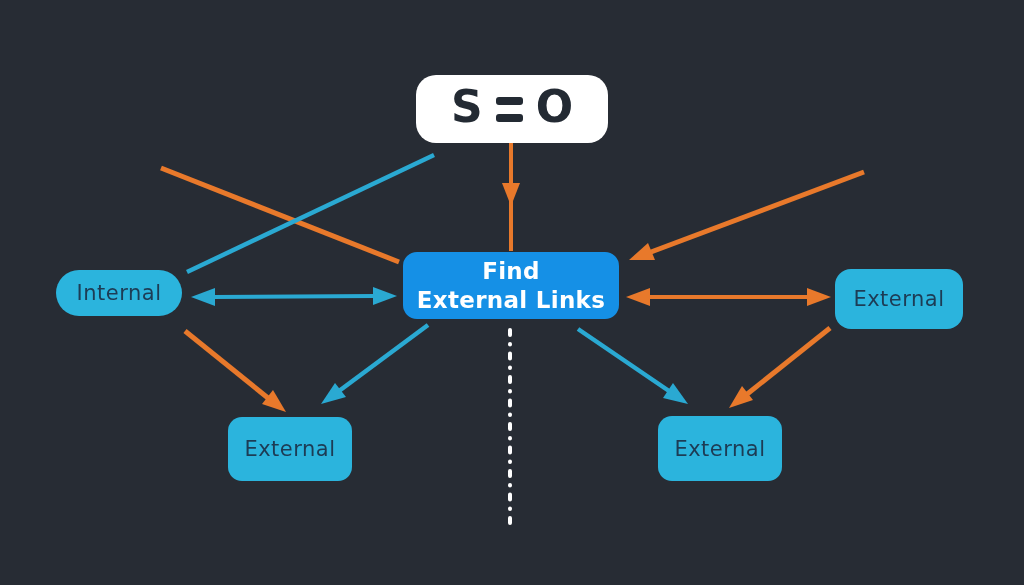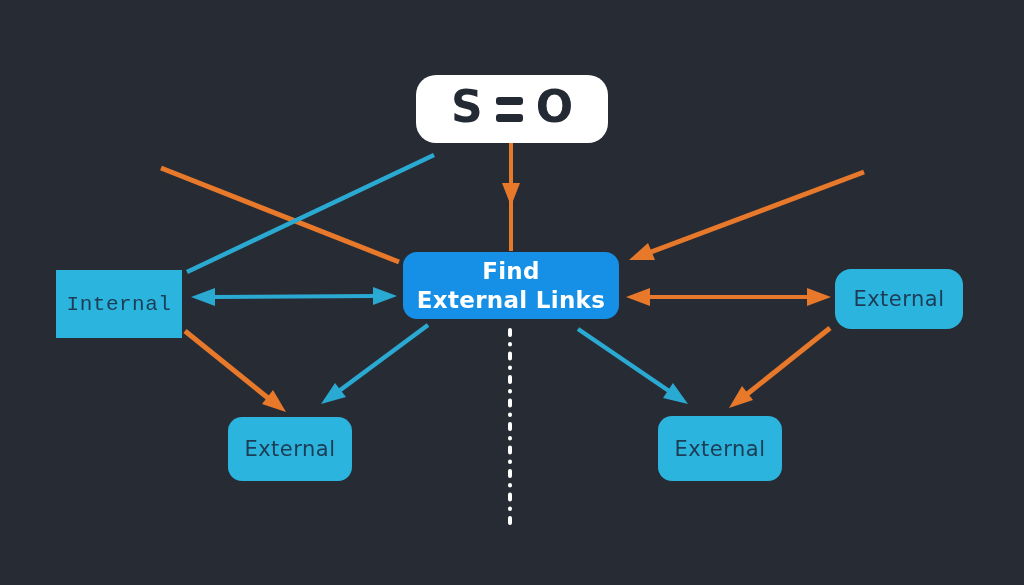--- a/index.html
+++ b/index.html
@@ -42,21 +42,21 @@
   .logo-letter{
     color:var(--logo-text);font-size:44px;font-weight:bold;line-height:1;
     transform:translateY(-2px);
   }
   .logo-eq{display:inline-flex;flex-direction:column;gap:9px;}
   .logo-eq i{display:block;width:27px;height:8px;border-radius:3px;background:var(--logo-text);}
   .node{
     background:var(--box-cyan);color:var(--node-text);
     font-size:21px;font-weight:500;letter-spacing:0.5px;
   }
-  .node-internal{left:56px;top:270px;width:126px;height:68px;border-radius:0;font-family:Liberation Mono, monospace;}
+  .node-internal{left:56px;top:270px;width:126px;height:46px;border-radius:24px;}
   .node-external-right{left:835px;top:269px;width:128px;height:60px;border-radius:16px;}
   .node-external-bl{left:228px;top:417px;width:124px;height:64px;border-radius:14px;}
   .node-external-br{left:658px;top:416px;width:124px;height:65px;border-radius:14px;}
   .node-center{
     left:403px;top:252px;width:216px;height:67px;border-radius:14px;
     background:var(--box-blue);color:var(--center-text);
     font-size:23px;font-weight:600;line-height:1.25;letter-spacing:0.3px;
     flex-direction:column;
   }
   .node-center span{display:block;}

